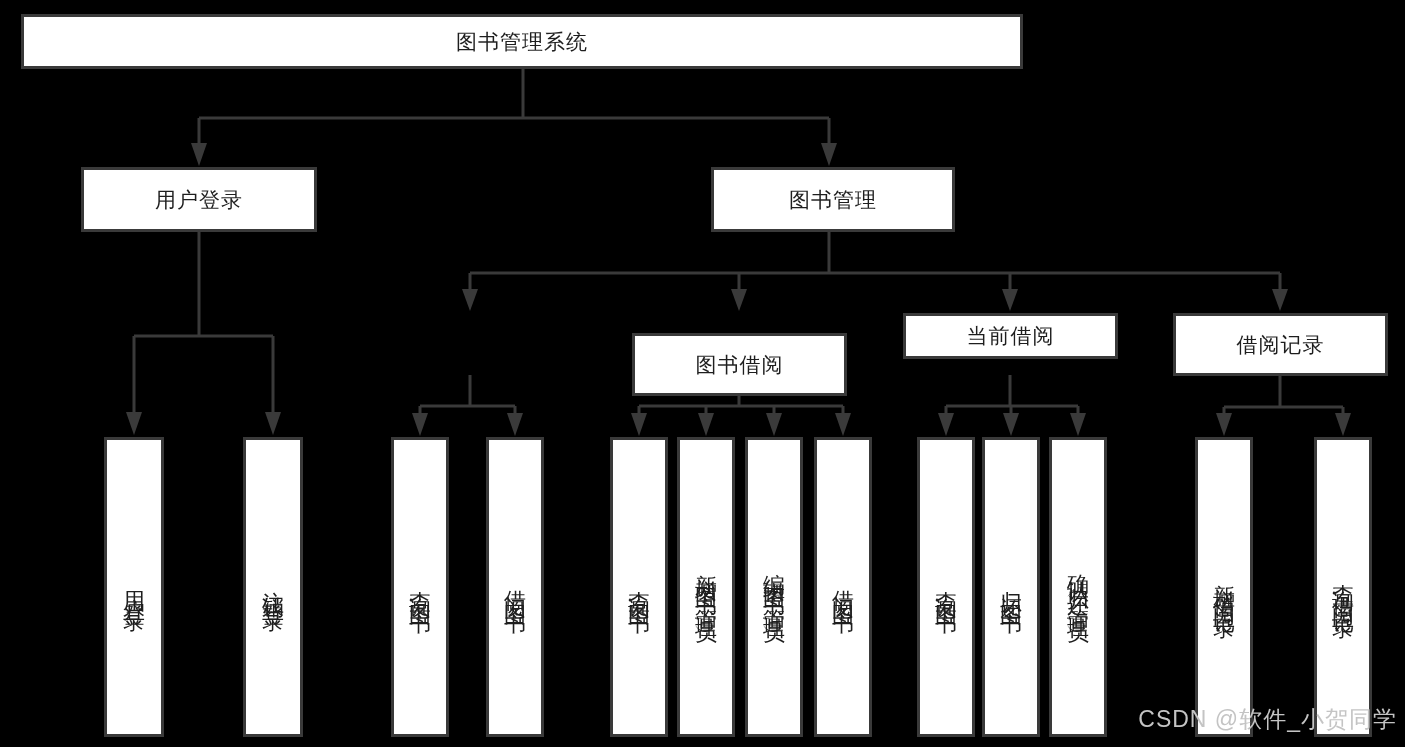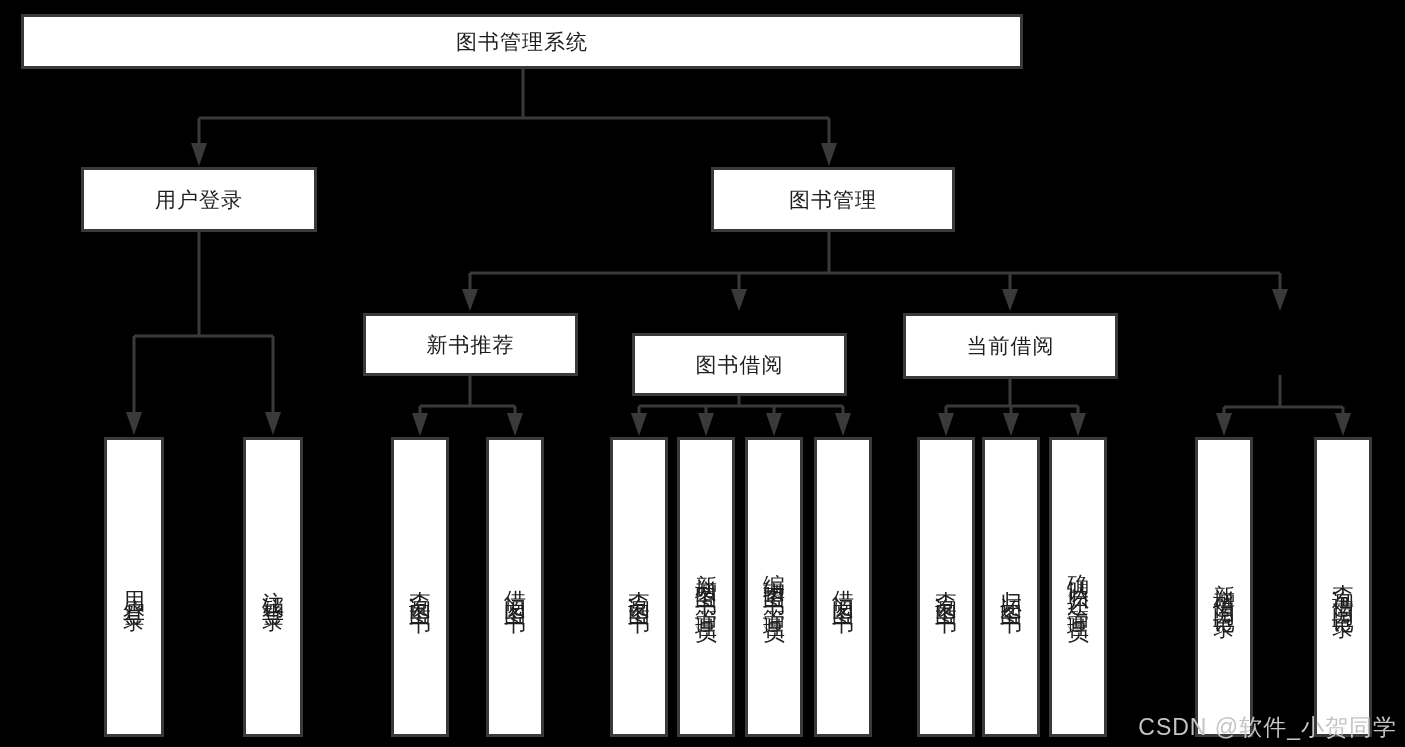--- a/index.html
+++ b/index.html
@@ -48,21 +48,21 @@
   .box-v {
     font-size: 22px;
     writing-mode: vertical-rl;
     text-orientation: mixed;
     letter-spacing: 7px;
     line-height: 1;
   }
   #watermark {
     position: absolute;
     right: 8px;
-    bottom: 4px;
+    bottom: 12px;
     font-size: 23px;
     color: #c4c4c4;
     letter-spacing: 1px;
     white-space: nowrap;
     pointer-events: none;
   }
 </style>
 </head>
 <body>
 
@@ -115,23 +115,23 @@
       <polygon points="1216,413 1232,413 1224,436"></polygon>
       <polygon points="1335,413 1351,413 1343,436"></polygon>
     </g>
   </svg>
 
   <div class="box box-h" style="left:21px; top:14px; width:1002px; height:55px;">图书管理系统</div>
 
   <div class="box box-h" style="left:81px; top:167px; width:236px; height:65px;">用户登录</div>
   <div class="box box-h" style="left:711px; top:167px; width:244px; height:65px;">图书管理</div>
 
-  <div class="box box-h" style="left:363px; top:313px; width:215px; height:63px;">新书推荐</div>
   <div class="box box-h" style="left:632px; top:313px; width:215px; height:63px;margin-top:20px;">图书借阅</div>
-  <div class="box box-h" style="left:903px; top:313px; width:215px; height:66px;">当前借阅</div>
+  <div class="box box-h" style="left:903px; top:313px; width:215px; height:46px;">当前借阅</div>
+  <div class="box box-h" style="left:1173px; top:313px; width:215px; height:63px;">借阅记录</div>
 
   <div class="box box-v" style="left:104px; top:437px; width:60px; height:300px;">用户登录</div>
   <div class="box box-v" style="left:243px; top:437px; width:60px; height:300px;">注销登录</div>
 
   <div class="box box-v" style="left:391px; top:437px; width:58px; height:300px;">查询图书</div>
   <div class="box box-v" style="left:486px; top:437px; width:58px; height:300px;">借阅图书</div>
 
   <div class="box box-v" style="left:610px; top:437px; width:58px; height:300px;">查询图书</div>
   <div class="box box-v" style="left:677px; top:437px; width:58px; height:300px;">新增图书（管理员）</div>
   <div class="box box-v" style="left:745px; top:437px; width:58px; height:300px;">编辑图书（管理员）</div>

